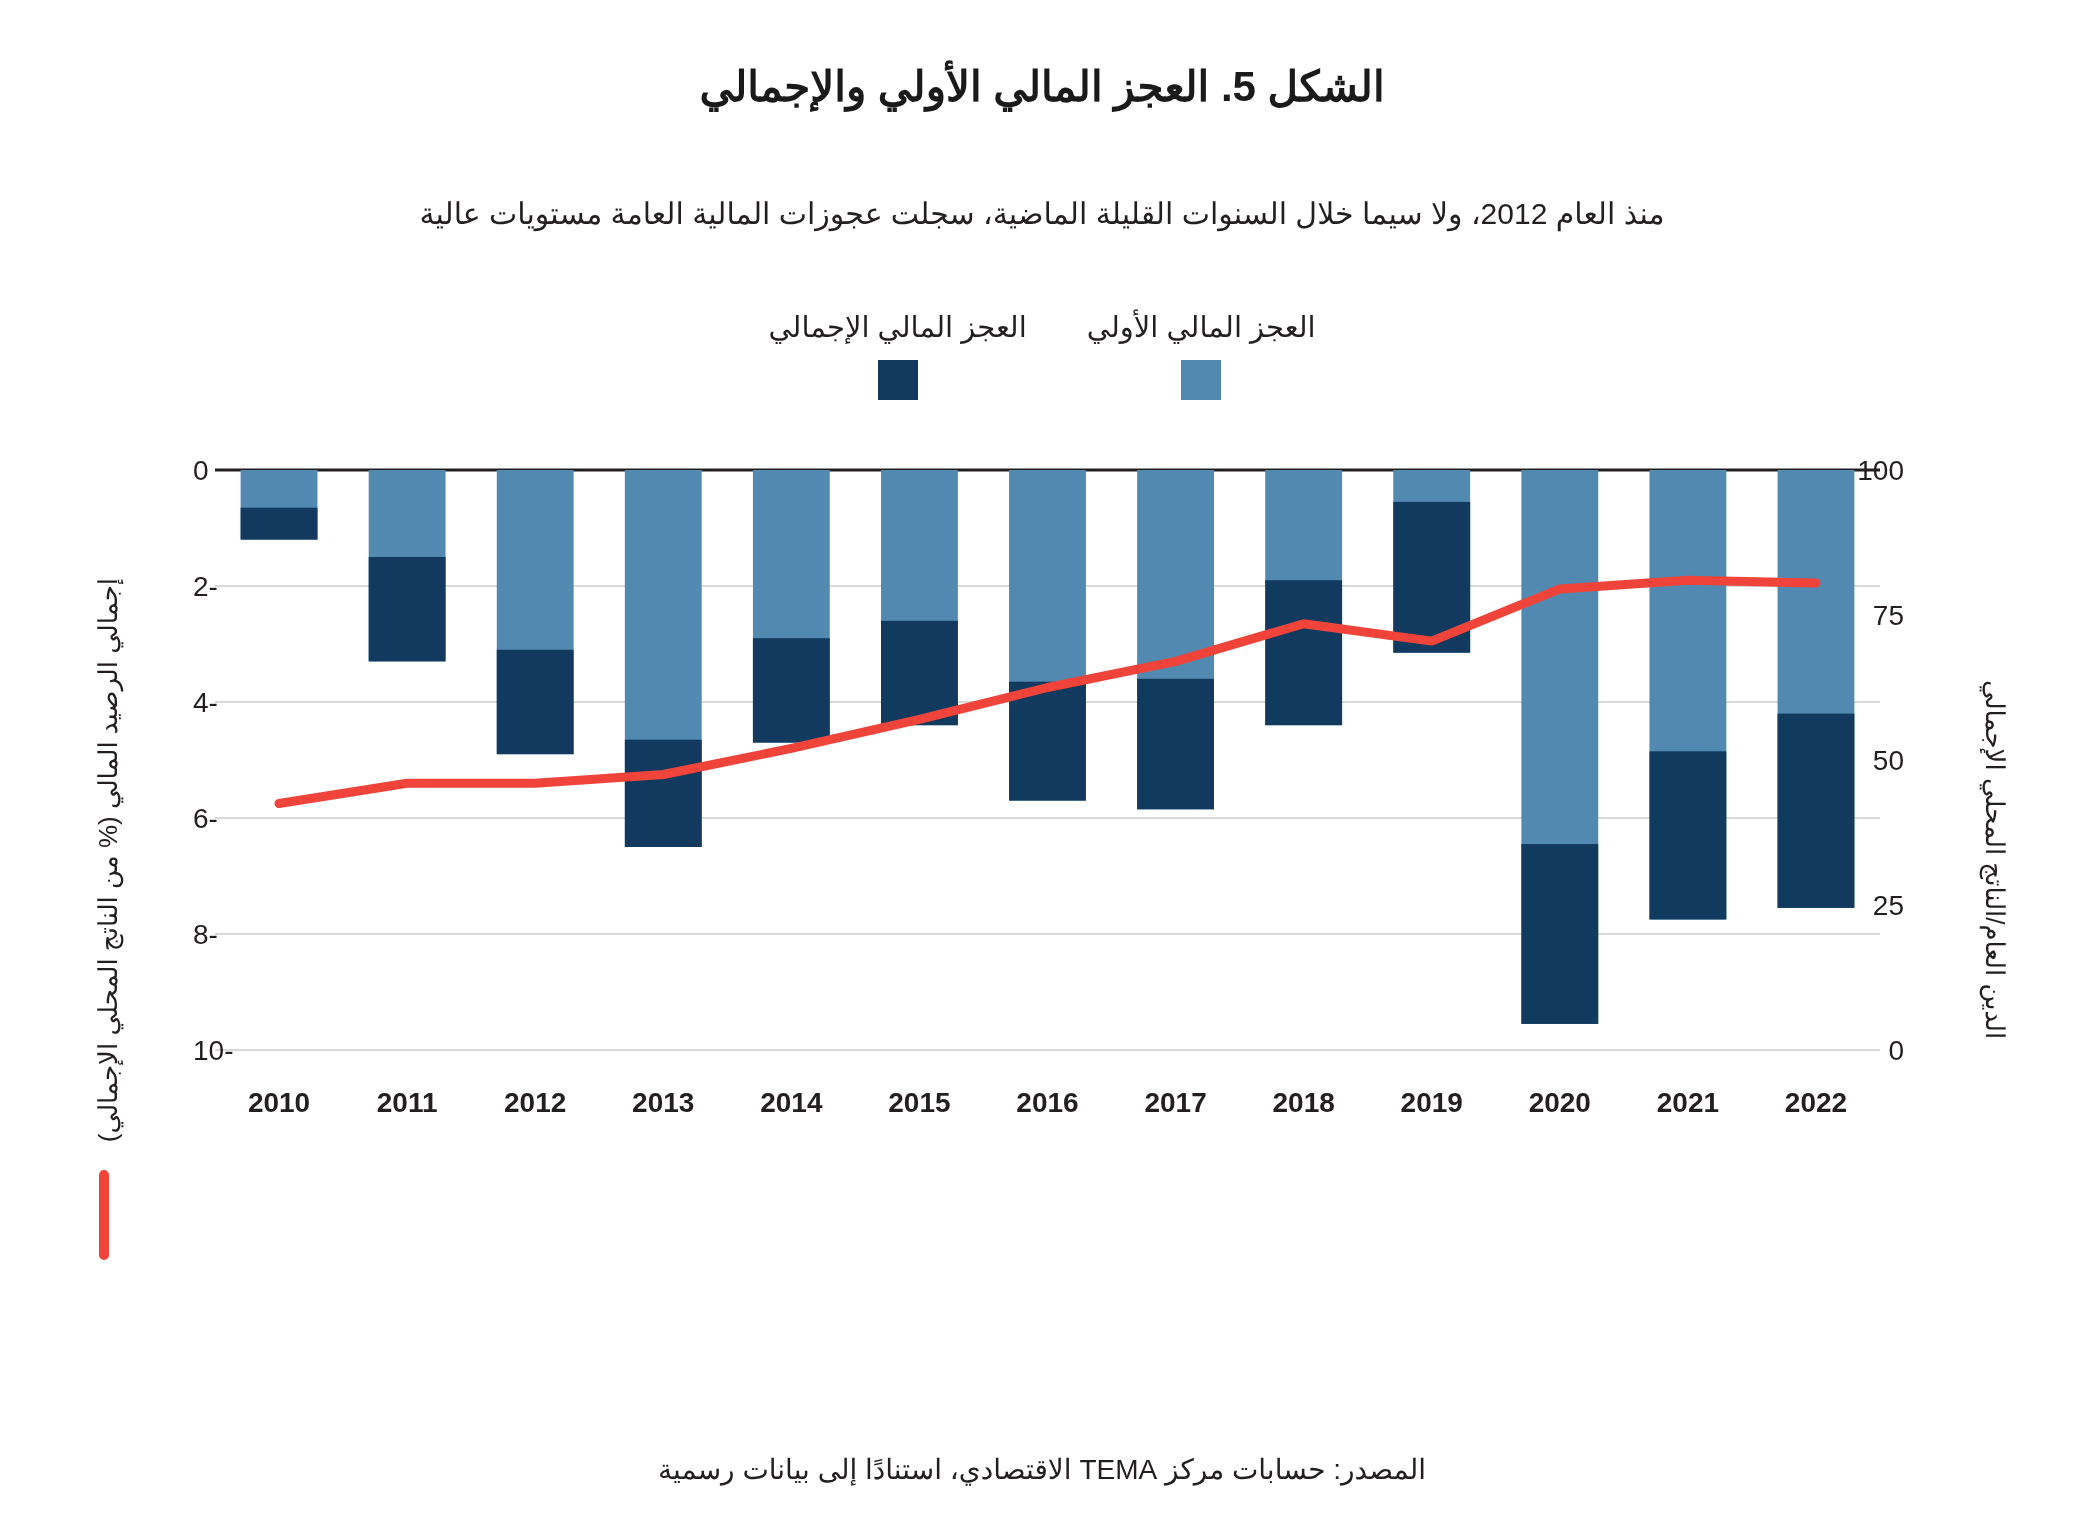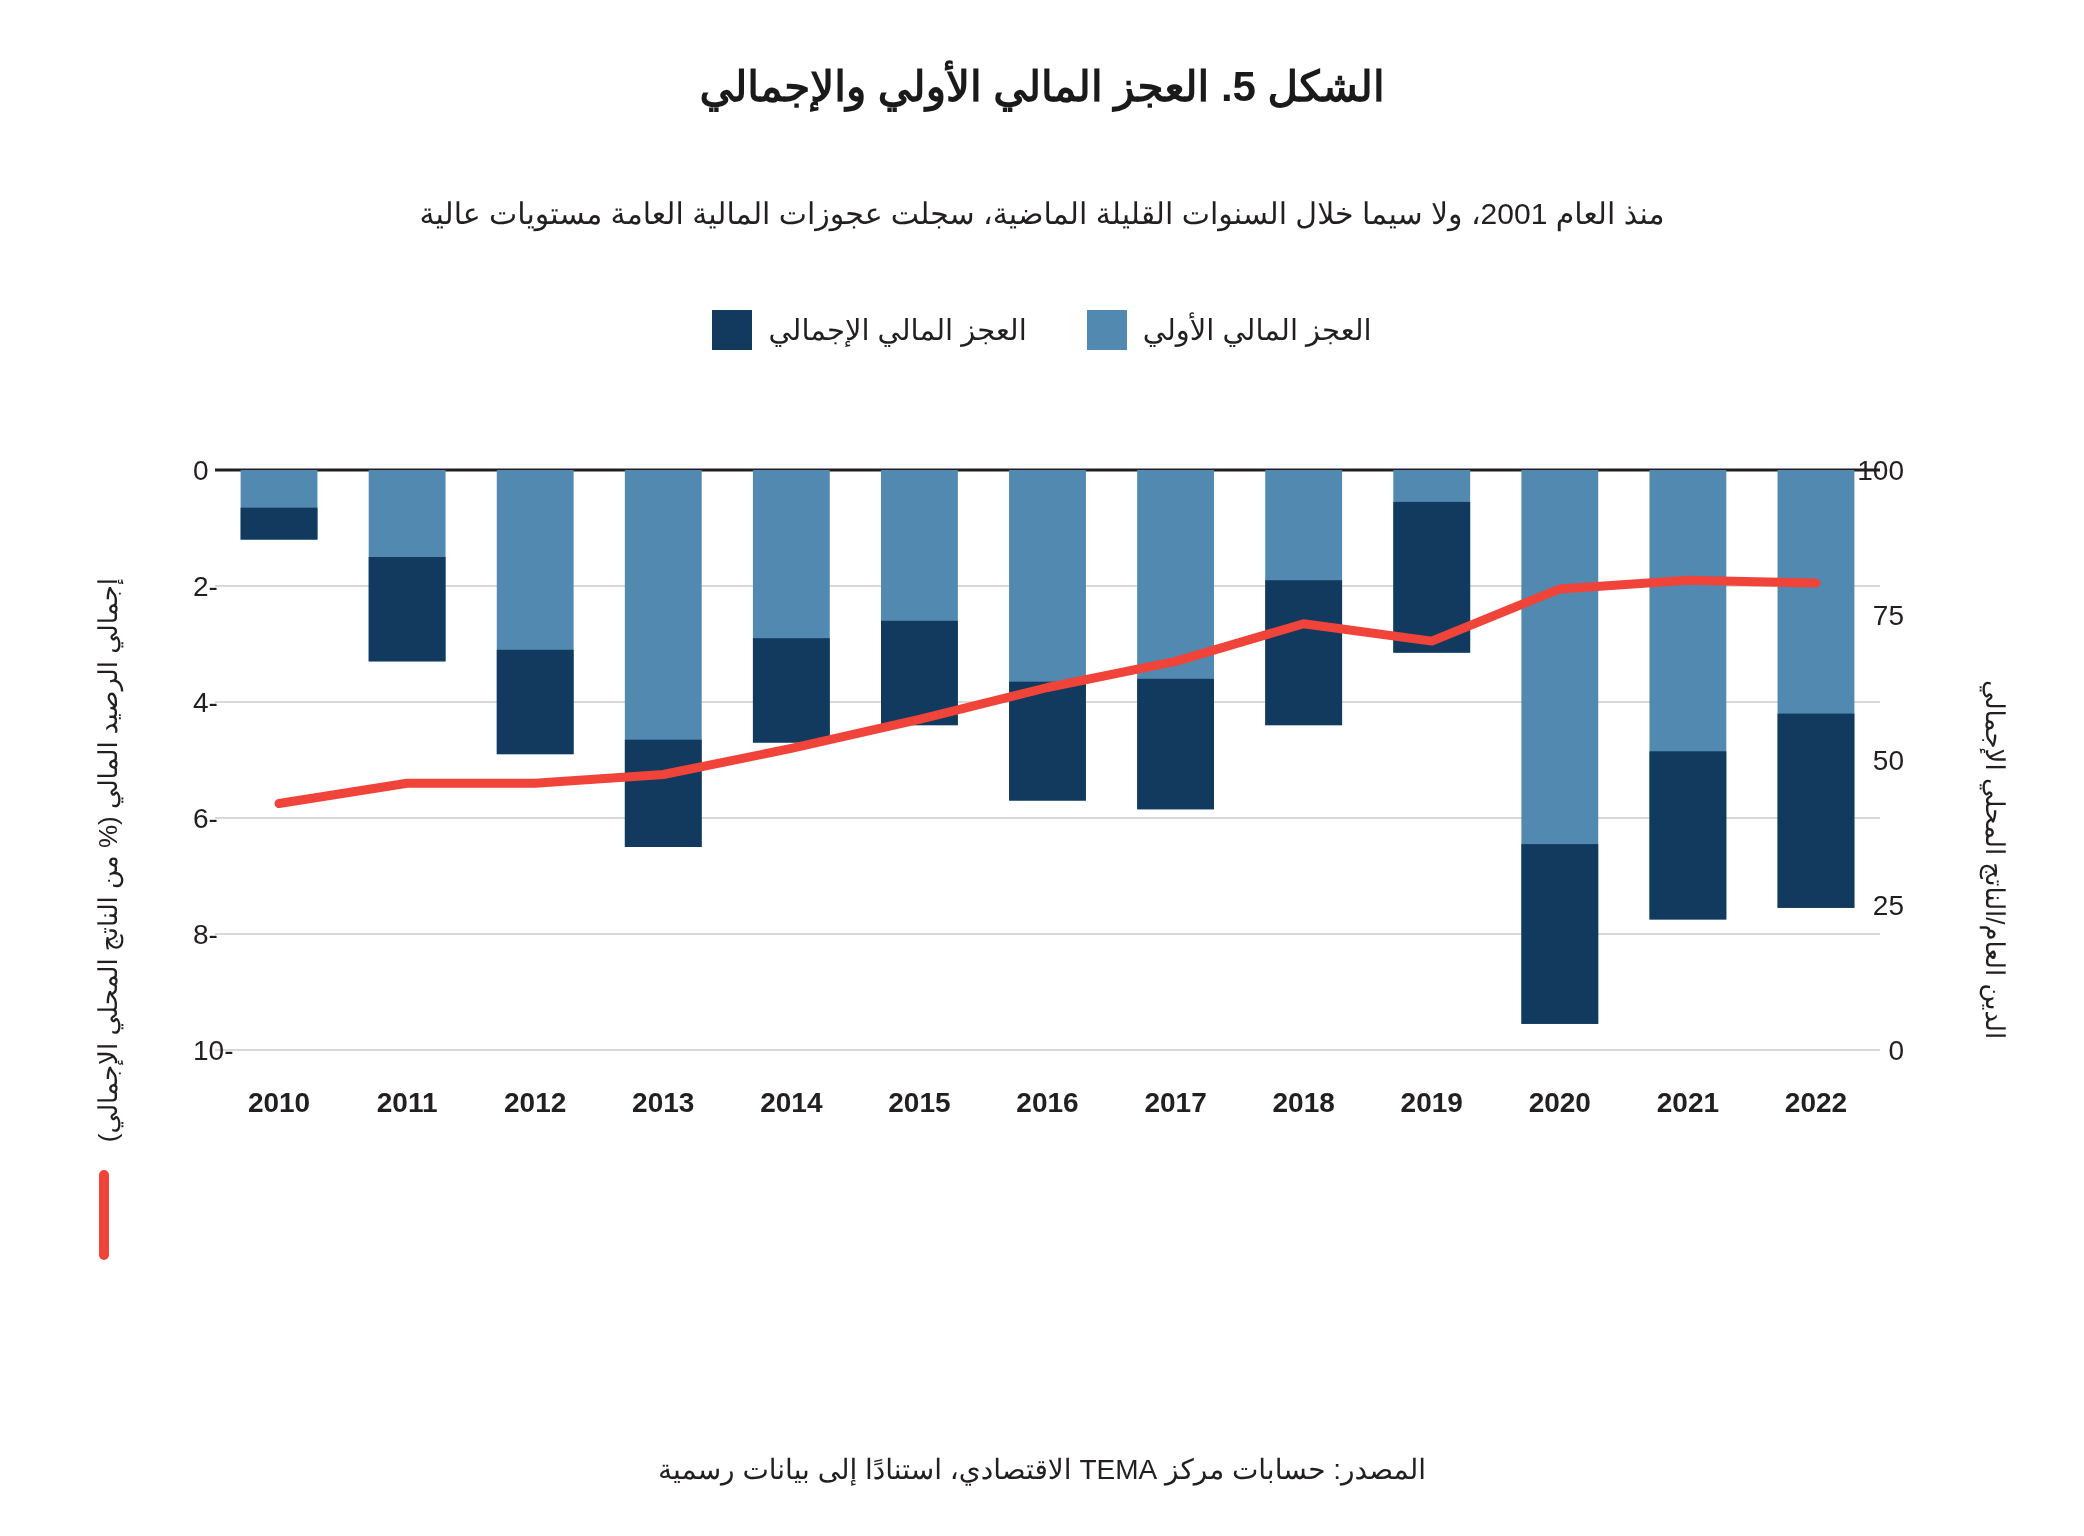--- a/index.html
+++ b/index.html
@@ -45,21 +45,21 @@
     right: 0;
     left: 0;
     display: flex;
     flex-direction: row;
     justify-content: center;
     align-items: center;
     gap: 60px;
   }
   .legend-entry {
     display: flex;
-    flex-direction: row;
+    flex-direction: column;
     align-items: center;
     gap: 16px;
   }
   .legend-swatch {
     width: 40px;
     height: 40px;
     display: block;
   }
   .legend-label {
     font-size: 29px;
@@ -142,21 +142,21 @@
     background: #f0443a;
     border-radius: 5px;
   }
 </style>
 </head>
 <body>
 
 <div class="figure">
 
   <div class="title">الشكل 5. العجز المالي الأولي والإجمالي</div>
-  <div class="subtitle">منذ العام 2001، ولا سيما خلال السنوات القليلة الماضية، سجلت عجوزات المالية العامة مستويات عالية</div>
+  <div class="subtitle">منذ العام 2012، ولا سيما خلال السنوات القليلة الماضية، سجلت عجوزات المالية العامة مستويات عالية</div>
 
   <div class="legend">
     <div class="legend-entry">
       <span class="legend-label">العجز المالي الأولي</span>
       <span class="legend-swatch" style="background:#5189B0"></span>
     </div>
     <div class="legend-entry">
       <span class="legend-label">العجز المالي الإجمالي</span>
       <span class="legend-swatch" style="background:#123A5E"></span>
     </div>

